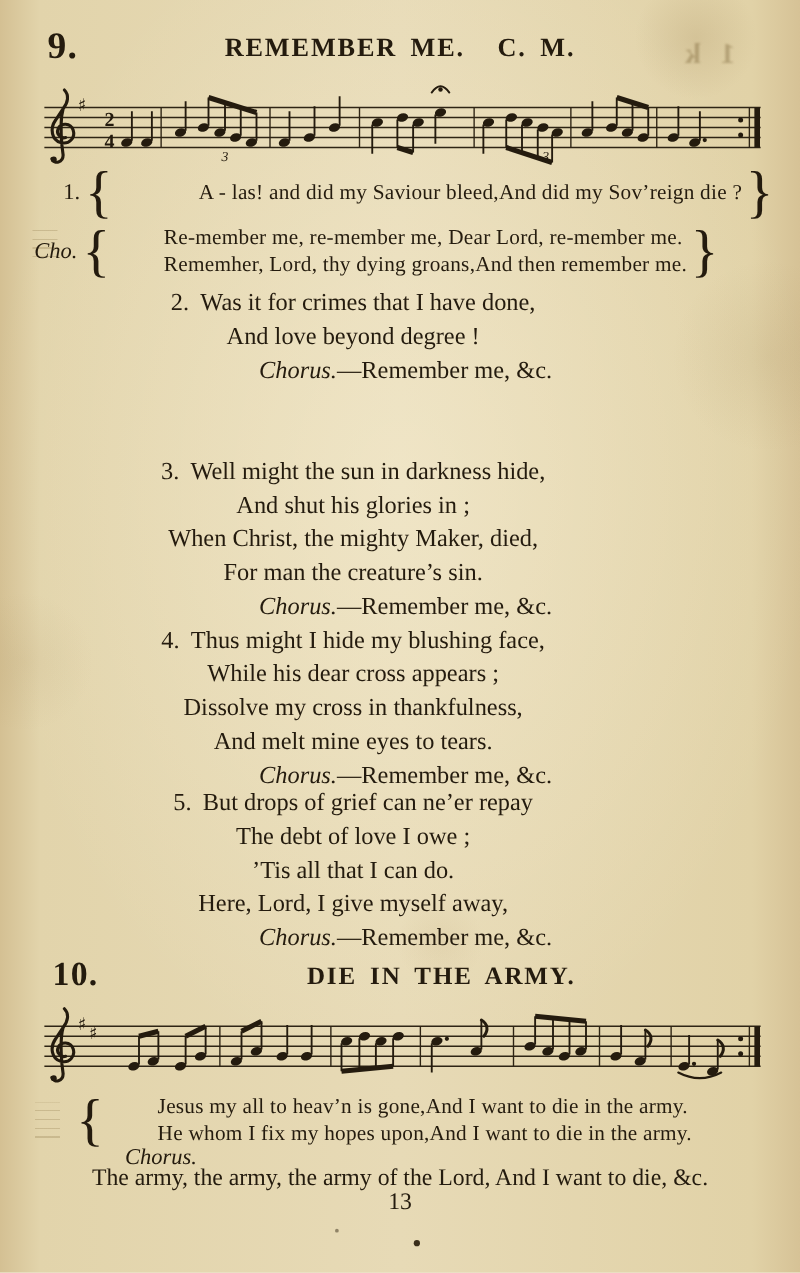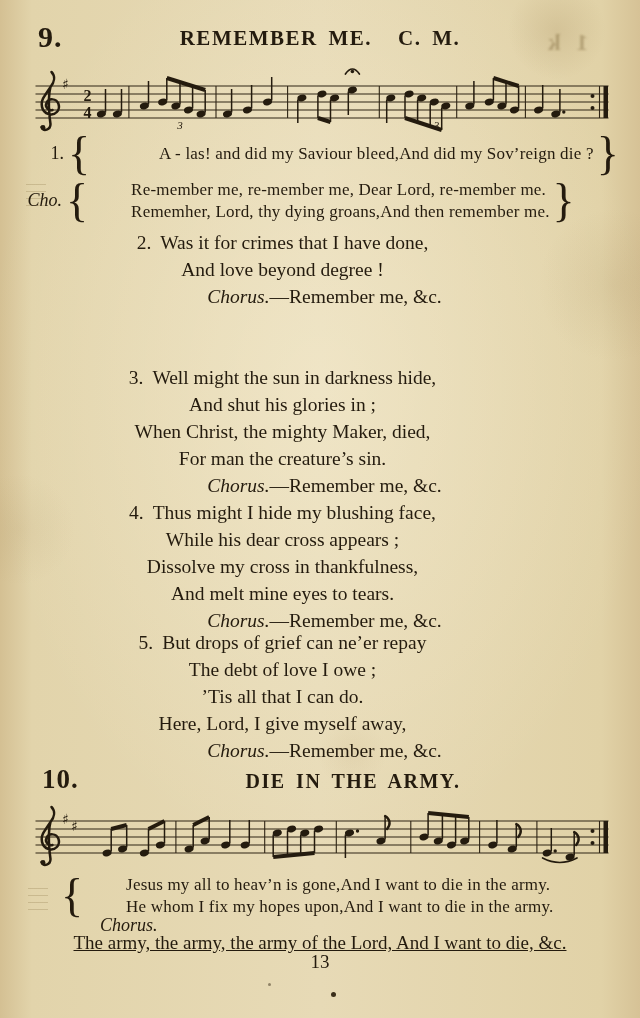--- a/index.html
+++ b/index.html
@@ -291,20 +291,20 @@
 
   <div class="abs couplet" style="left:58px;top:874px;">
     <div class="brace">{</div>
     <div class="clines">
       <div>Jesus my all to heav’n  is gone,And I want to die in the army.</div>
       <div>He whom I fix my hopes upon,And I want to die in the army.</div>
     </div>
   </div>
 
   <div class="abs" style="left:100px;top:915px;font-style:italic;font-size:18px;">Chorus.</div>
-  <div class="abs centerline" style="top:932px;font-size:19px;text-decoration:underline;">The army, the army, the army of the Lord, And I want to die, &amp;c.</div>
+  <div class="abs centerline" style="top:932px;font-size:19px;">The army, the army, the army of the Lord, And I want to die, &amp;c.</div>
 
   <div class="abs centerline" style="top:951px;font-size:19px;">13</div>
 
   <div class="abs speck" style="left:331px;top:992px;width:5px;height:5px;"></div>
   <div class="abs speck" style="left:268px;top:983px;width:3px;height:3px;opacity:.5;"></div>
 
 </div>
 
 </body></html>

